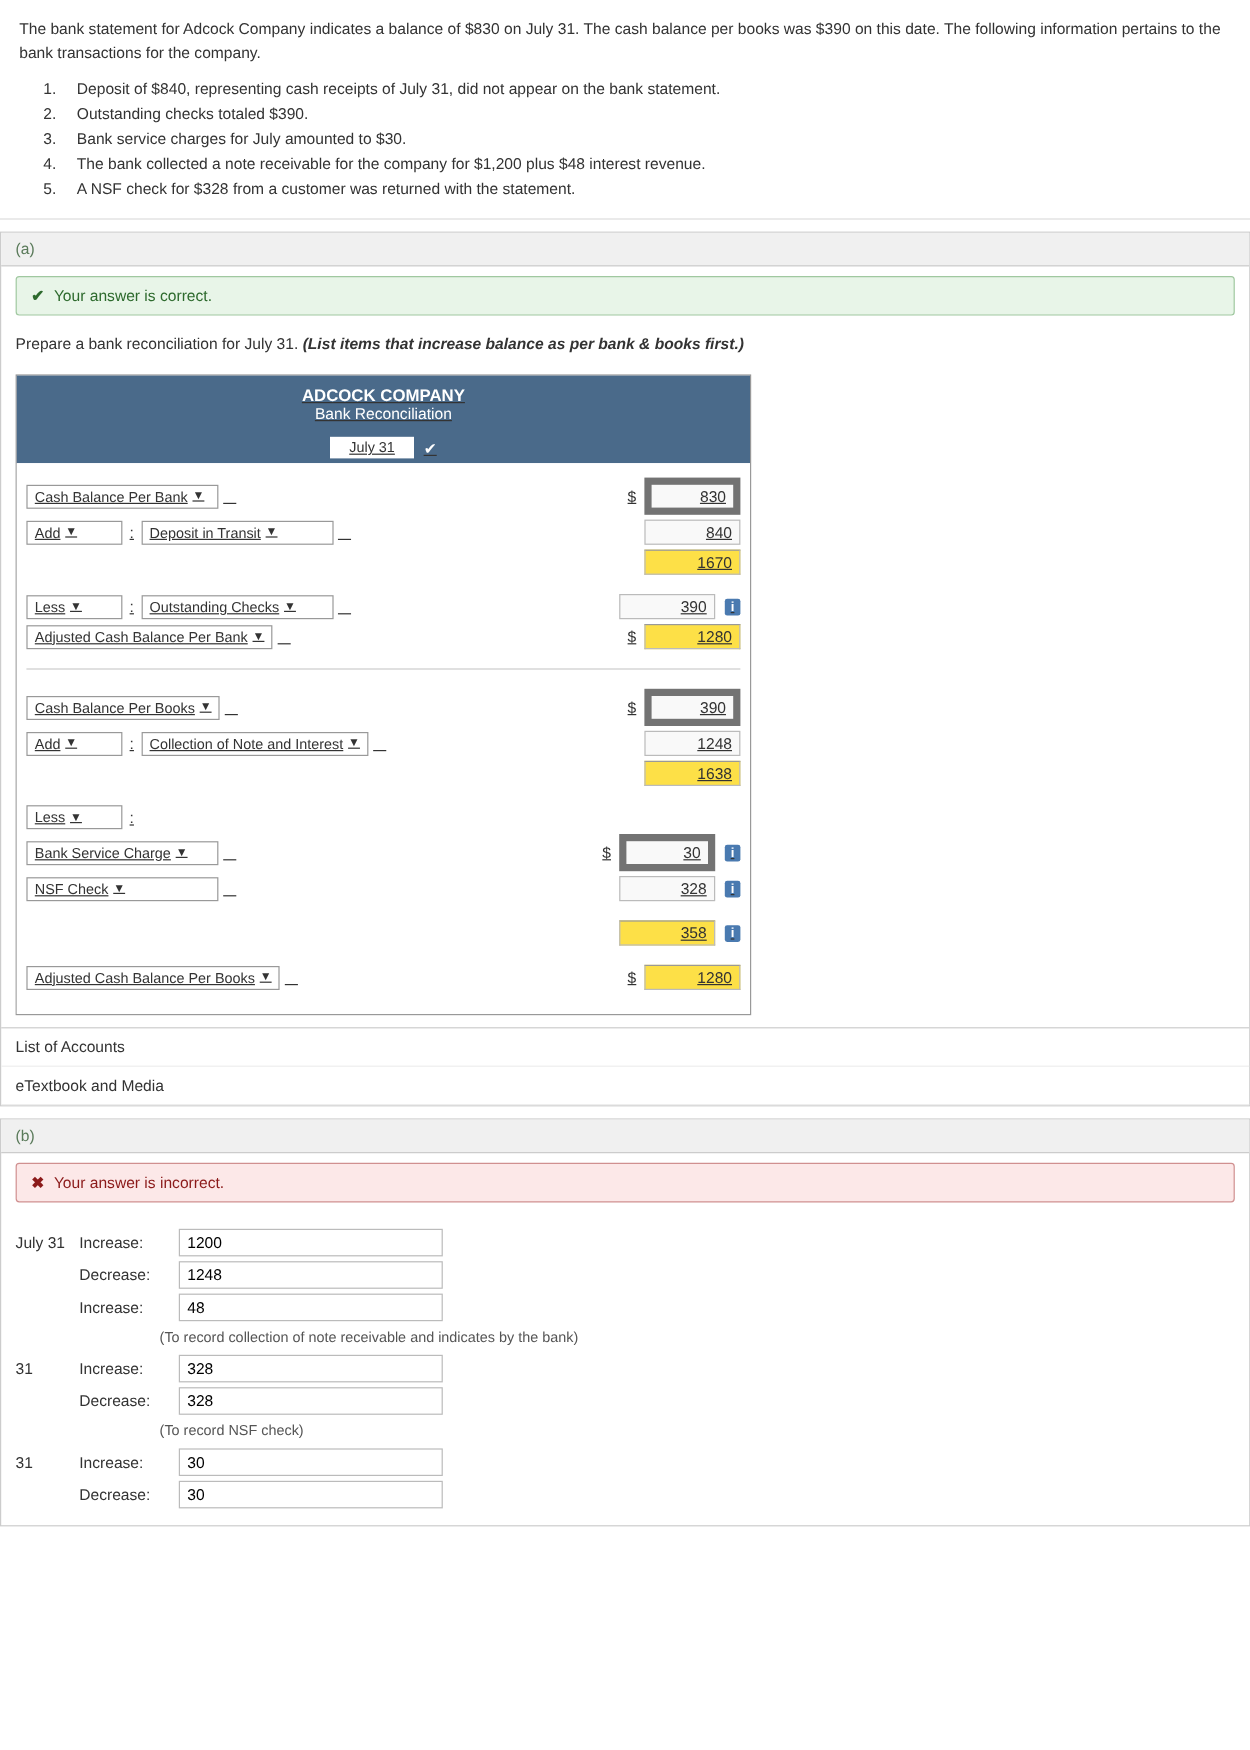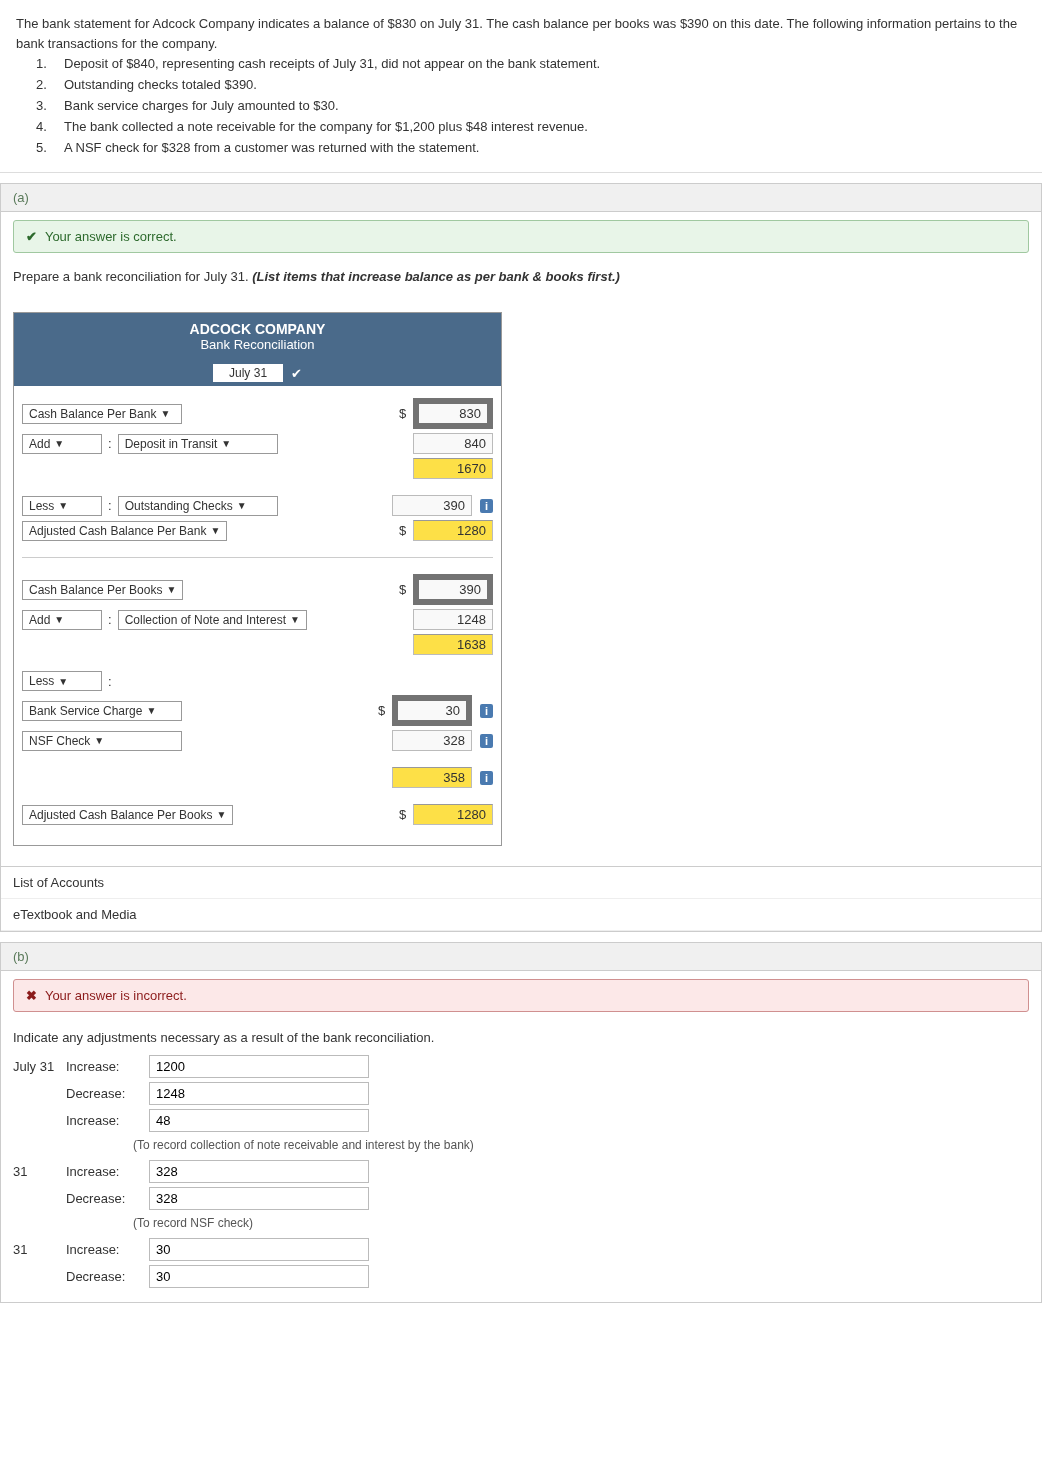--- a/index.html
+++ b/index.html
@@ -1,35 +1,35 @@
 <!DOCTYPE html>
 <html><head>
   <meta charset="utf-8">
   <style>
     * { box-sizing: border-box; margin: 0; padding: 0; }
     body { font-family: Arial, sans-serif; font-size: 13px; color: #333; background: #fff; width: 1042px; }
     
     .intro-section { padding: 14px 16px; border-bottom: 1px solid #ddd; }
-    .intro-text { font-size: 13px; line-height: 1.5; margin-bottom: 0; }
+    .intro-text { font-size: 13px; line-height: 1.5; margin-bottom: 10px; }
     .intro-list { padding-left: 0; list-style: none; }
     .intro-list li { display: flex; gap: 8px; padding: 3px 0; padding-left: 20px; }
     .intro-list li .num { min-width: 20px; font-size: 13px; }
     
     .section-a, .section-b { border: 1px solid #ccc; margin: 10px 0; }
     .section-header { background: #f0f0f0; padding: 6px 12px; font-size: 13px; color: #5a7a5a; border-bottom: 1px solid #ccc; }
     
     .answer-correct { background: #e8f5e8; border: 1px solid #a0c8a0; border-radius: 3px; padding: 8px 12px; margin: 8px 12px; display: flex; align-items: center; gap: 8px; font-size: 13px; color: #2d6a2d; }
     .answer-incorrect { background: #fce8e8; border: 1px solid #d09090; border-radius: 3px; padding: 8px 12px; margin: 8px 12px; display: flex; align-items: center; gap: 8px; font-size: 13px; color: #8b1a1a; }
     .check-icon { color: #2d6a2d; font-weight: bold; }
     .x-icon { color: #8b1a1a; font-weight: bold; }
     
     .prepare-text { padding: 8px 12px; font-size: 13px; }
     .prepare-text em { font-style: italic; font-weight: bold; }
     
-    .reconciliation-table { margin: 20px 12px; border: 1px solid #999; width: 489px; }
+    .reconciliation-table { margin: 10px 12px; border: 1px solid #999; width: 613px; text-decoration: underline; }
     .rec-header { background: #4a6a8a; color: #fff; text-align: center; padding: 8px; }
     .rec-header .company { font-weight: bold; font-size: 14px; }
     .rec-header .subtitle { font-size: 13px; }
     .rec-date-row { display: flex; align-items: center; justify-content: center; gap: 8px; padding: 4px 8px; background: #4a6a8a; color: #fff; }
     .date-box { background: #fff; color: #333; padding: 2px 8px; font-size: 12px; min-width: 70px; text-align: center; }
     .checkmark { color: #fff; }
     
     .rec-body { padding: 8px; background: #fff; }
     .rec-row { display: flex; align-items: center; margin: 4px 0; }
     .rec-label-area { flex: 1; display: flex; align-items: center; gap: 4px; }
@@ -320,21 +320,20 @@
   <div class="section-header">
     <span>(b)</span>
   </div>
 
   <div class="answer-incorrect">
     <span class="x-icon">✖</span>
     <span>Your answer is incorrect.</span>
   </div>
 
   <div class="section-b-content">
-    <p class="indicate-text">Indicate any adjustments necessary as a result of the bank reconciliation.</p>
 
     <div class="adjustment-table">
 
       <div class="adj-row">
         <span class="adj-date">July 31</span>
         <span class="adj-label">Increase:</span>
         <input class="adj-input" type="text" value="1200" style="">
       </div>
 
       <div class="adj-row">
@@ -342,21 +341,21 @@
         <span class="adj-label">Decrease:</span>
         <input class="adj-input" type="text" value="1248" style="">
       </div>
 
       <div class="adj-row">
         <span class="adj-date"></span>
         <span class="adj-label">Increase:</span>
         <input class="adj-input" type="text" value="48" style="">
       </div>
 
-      <div class="adj-note">(To record collection of note receivable and interest by the bank)</div>
+      <div class="adj-note">(To record collection of note receivable and indicates by the bank)</div>
 
       <div class="adj-row">
         <span class="adj-date">31</span>
         <span class="adj-label">Increase:</span>
         <input class="adj-input" type="text" value="328" style="">
       </div>
 
       <div class="adj-row">
         <span class="adj-date"></span>
         <span class="adj-label">Decrease:</span>

